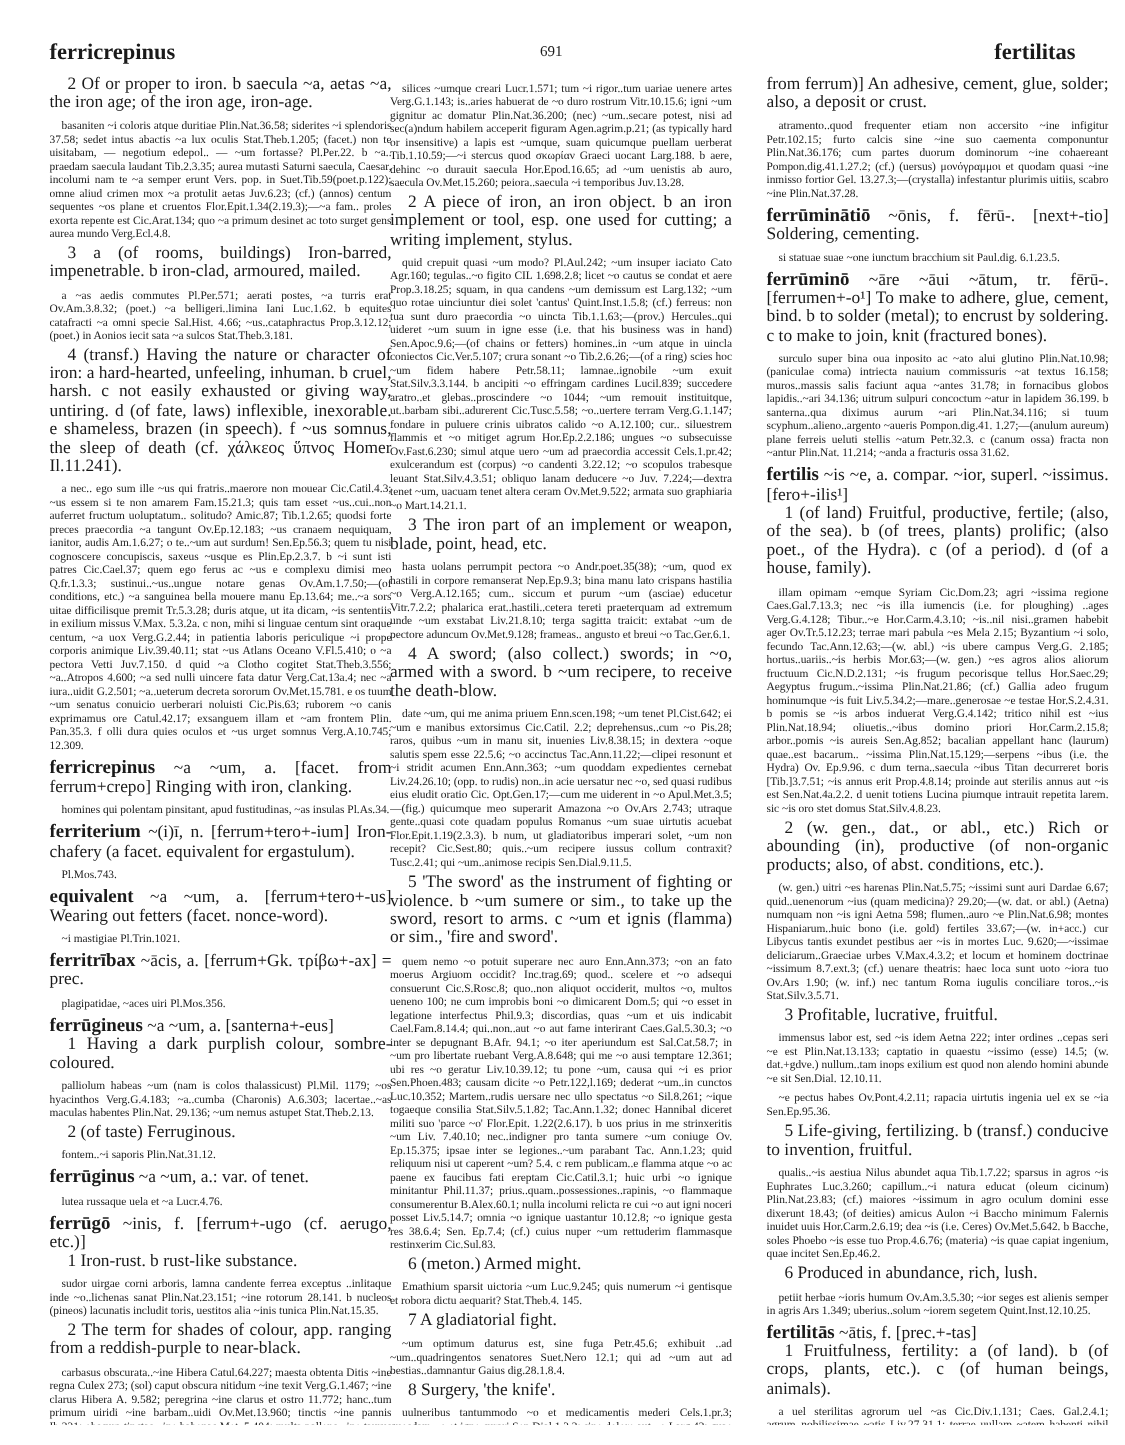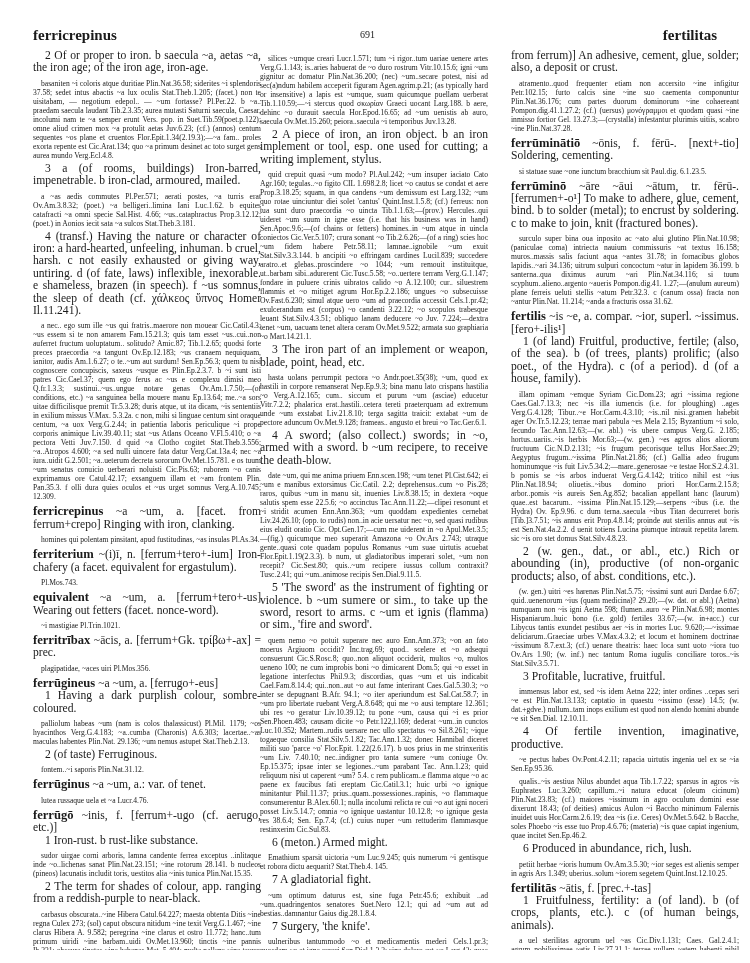--- a/index.html
+++ b/index.html
@@ -35,21 +35,21 @@
       <p class="def ind">4 (transf.) Having the nature or character of iron: a hard-hearted, unfeeling, inhuman. b cruel, harsh. c not easily exhausted or giving way, untiring. d (of fate, laws) inflexible, inexorable. e shameless, brazen (in speech). f ~us somnus, the sleep of death (cf. χάλκεος ὕπνος Homer Il.11.241).</p>
       <p class="cit">a nec.. ego sum ille ~us qui fratris..maerore non mouear Cic.Catil.4.3; ~us essem si te non amarem Fam.15.21.3; quis tam esset ~us..cui..non auferret fructum uoluptatum.. solitudo? Amic.87; Tib.1.2.65; quodsi forte preces praecordia ~a tangunt Ov.Ep.12.183; ~us cranaem nequiquam, ianitor, audis Am.1.6.27; o te..~um aut surdum! Sen.Ep.56.3; quem tu nisi cognoscere concupiscis, saxeus ~usque es Plin.Ep.2.3.7. b ~i sunt isti patres Cic.Cael.37; quem ego ferus ac ~us e complexu dimisi meo Q.fr.1.3.3; sustinui..~us..ungue notare genas Ov.Am.1.7.50;—(of conditions, etc.) ~a sanguinea bella mouere manu Ep.13.64; me..~a sors uitae difficilisque premit Tr.5.3.28; duris atque, ut ita dicam, ~is sententiis in exilium missus V.Max. 5.3.2a. c non, mihi si linguae centum sint oraque centum, ~a uox Verg.G.2.44; in patientia laboris periculique ~i prope corporis animique Liv.39.40.11; stat ~us Atlans Oceano V.Fl.5.410; o ~a pectora Vetti Juv.7.150. d quid ~a Clotho cogitet Stat.Theb.3.556; ~a..Atropos 4.600; ~a sed nulli uincere fata datur Verg.Cat.13a.4; nec ~a iura..uidit G.2.501; ~a..ueterum decreta sororum Ov.Met.15.781. e os tuum ~um senatus conuicio uerberari noluisti Cic.Pis.63; ruborem ~o canis exprimamus ore Catul.42.17; exsanguem illam et ~am frontem Plin. Pan.35.3. f olli dura quies oculos et ~us urget somnus Verg.A.10.745; 12.309.</p>
       <p class="def entry"><span class="hw">ferricrepinus</span><span> ~a ~um, a. [facet. from ferrum+crepo] Ringing with iron, clanking.</span></p>
       <p class="cit">homines qui polentam pinsitant, apud fustitudinas, ~as insulas Pl.As.34.</p>
       <p class="def entry"><span class="hw">ferriterium</span><span> ~(i)ī, n. [ferrum+tero+-ium] Iron-chafery (a facet. equivalent for ergastulum).</span></p>
       <p class="cit">Pl.Mos.743.</p>
       <p class="def entry"><span class="hw">equivalent</span><span> ~a ~um, a. [ferrum+tero+-us] Wearing out fetters (facet. nonce-word).</span></p>
       <p class="cit">~i mastigiae Pl.Trin.1021.</p>
       <p class="def entry"><span class="hw">ferritrībax</span><span> ~ācis, a. [ferrum+Gk. τρίβω+-ax] = prec.</span></p>
       <p class="cit">plagipatidae, ~aces uiri Pl.Mos.356.</p>
-      <p class="def entry"><span class="hw">ferrūgineus</span><span> ~a ~um, a. [ferrugo+-eus]</span></p>
+      <p class="def entry"><span class="hw">ferrūgineus</span><span> ~a ~um, a. [santerna+-eus]</span></p>
       <p class="def ind">1 Having a dark purplish colour, sombre-coloured.</p>
       <p class="cit">palliolum habeas ~um (nam is colos thalassicust) Pl.Mil. 1179; ~os hyacinthos Verg.G.4.183; ~a..cumba (Charonis) A.6.303; lacertae..~as maculas habentes Plin.Nat. 29.136; ~um nemus astupet Stat.Theb.2.13.</p>
       <p class="def ind">2 (of taste) Ferruginous.</p>
       <p class="cit">fontem..~i saporis Plin.Nat.31.12.</p>
       <p class="def entry"><span class="hw">ferrūginus</span><span> ~a ~um, a.: var. of tenet.</span></p>
       <p class="cit">lutea russaque uela et ~a Lucr.4.76.</p>
       <p class="def entry"><span class="hw">ferrūgō</span><span> ~inis, f. [ferrum+-ugo (cf. aerugo, etc.)]</span></p>
       <p class="def ind">1 Iron-rust. b rust-like substance.</p>
       <p class="cit">sudor uirgae corni arboris, lamna candente ferrea exceptus ..inlitaque inde ~o..lichenas sanat Plin.Nat.23.151; ~ine rotorum 28.141. b nucleos (pineos) lacunatis includit toris, uestitos alia ~inis tunica Plin.Nat.15.35.</p>
       <p class="def ind">2 The term for shades of colour, app. ranging from a reddish-purple to near-black.</p>
@@ -64,40 +64,40 @@
       <p class="def ind">3 The iron part of an implement or weapon, blade, point, head, etc.</p>
       <p class="cit">hasta uolans perrumpit pectora ~o Andr.poet.35(38); ~um, quod ex hastili in corpore remanserat Nep.Ep.9.3; bina manu lato crispans hastilia ~o Verg.A.12.165; cum.. siccum et purum ~um (asciae) educetur Vitr.7.2.2; phalarica erat..hastili..cetera tereti praeterquam ad extremum unde ~um exstabat Liv.21.8.10; terga sagitta traicit: extabat ~um de pectore aduncum Ov.Met.9.128; frameas.. angusto et breui ~o Tac.Ger.6.1.</p>
       <p class="def ind">4 A sword; (also collect.) swords; in ~o, armed with a sword. b ~um recipere, to receive the death-blow.</p>
       <p class="cit">date ~um, qui me anima priuem Enn.scen.198; ~um tenet Pl.Cist.642; ei ~um e manibus extorsimus Cic.Catil. 2.2; deprehensus..cum ~o Pis.28; raros, quibus ~um in manu sit, inuenies Liv.8.38.15; in dextera ~oque salutis spem esse 22.5.6; ~o accinctus Tac.Ann.11.22;—clipei resonunt et ~i stridit acumen Enn.Ann.363; ~um quoddam expedientes cernebat Liv.24.26.10; (opp. to rudis) non..in acie uersatur nec ~o, sed quasi rudibus eius eludit oratio Cic. Opt.Gen.17;—cum me uiderent in ~o Apul.Met.3.5;—(fig.) quicumque meo superarit Amazona ~o Ov.Ars 2.743; utraque gente..quasi cote quadam populus Romanus ~um suae uirtutis acuebat Flor.Epit.1.19(2.3.3). b num, ut gladiatoribus imperari solet, ~um non recepit? Cic.Sest.80; quis..~um recipere iussus collum contraxit? Tusc.2.41; qui ~um..animose recipis Sen.Dial.9.11.5.</p>
       <p class="def ind">5 'The sword' as the instrument of fighting or violence. b ~um sumere or sim., to take up the sword, resort to arms. c ~um et ignis (flamma) or sim., 'fire and sword'.</p>
       <p class="cit">quem nemo ~o potuit superare nec auro Enn.Ann.373; ~on an fato moerus Argiuom occidit? Inc.trag.69; quod.. scelere et ~o adsequi consuerunt Cic.S.Rosc.8; quo..non aliquot occiderit, multos ~o, multos ueneno 100; ne cum improbis boni ~o dimicarent Dom.5; qui ~o esset in legatione interfectus Phil.9.3; discordias, quas ~um et uis indicabit Cael.Fam.8.14.4; qui..non..aut ~o aut fame interirant Caes.Gal.5.30.3; ~o inter se depugnant B.Afr. 94.1; ~o iter aperiundum est Sal.Cat.58.7; in ~um pro libertate ruebant Verg.A.8.648; qui me ~o ausi temptare 12.361; ubi res ~o geratur Liv.10.39.12; tu pone ~um, causa qui ~i es prior Sen.Phoen.483; causam dicite ~o Petr.122,l.169; dederat ~um..in cunctos Luc.10.352; Martem..rudis uersare nec ullo spectatus ~o Sil.8.261; ~ique togaeque consilia Stat.Silv.5.1.82; Tac.Ann.1.32; donec Hannibal diceret militi suo 'parce ~o' Flor.Epit. 1.22(2.6.17). b uos prius in me strinxeritis ~um Liv. 7.40.10; nec..indigner pro tanta sumere ~um coniuge Ov. Ep.15.375; ipsae inter se legiones..~um parabant Tac. Ann.1.23; quid reliquum nisi ut caperent ~um? 5.4. c rem publicam..e flamma atque ~o ac paene ex faucibus fati ereptam Cic.Catil.3.1; huic urbi ~o ignique minitantur Phil.11.37; prius..quam..possessiones..rapinis, ~o flammaque consumerentur B.Alex.60.1; nulla incolumi relicta re cui ~o aut igni noceri posset Liv.5.14.7; omnia ~o ignique uastantur 10.12.8; ~o ignique gesta res 38.6.4; Sen. Ep.7.4; (cf.) cuius nuper ~um rettuderim flammasque restinxerim Cic.Sul.83.</p>
       <p class="def ind">6 (meton.) Armed might.</p>
       <p class="cit">Emathium sparsit uictoria ~um Luc.9.245; quis numerum ~i gentisque et robora dictu aequarit? Stat.Theb.4. 145.</p>
       <p class="def ind">7 A gladiatorial fight.</p>
       <p class="cit">~um optimum daturus est, sine fuga Petr.45.6; exhibuit ..ad ~um..quadringentos senatores Suet.Nero 12.1; qui ad ~um aut ad bestias..damnantur Gaius dig.28.1.8.4.</p>
-      <p class="def ind">7 Surgery, 'the knife'.</p>
+      <p class="def ind">8 Surgery, 'the knife'.</p>
       <p class="cit">uulneribus tantummodo ~o et medicamentis mederi Cels.1.pr.3; quosdam ~o et igne curari Sen.Dial.1.3.2; sine dolore aut ~o Larg.42; quae ~o cohibenda lues Stat. Ach.1.162.</p>
       <p class="def entry"><span class="hw">ferrūmen</span><span> ~inis, n. fērū-. [dub.; perh. connected w. fermentum (-rr- by popular etym.</span></p>
     </div>
   <div class="col col3">
       <p class="def">from ferrum)] An adhesive, cement, glue, solder; also, a deposit or crust.</p>
       <p class="cit">atramento..quod frequenter etiam non accersito ~ine infigitur Petr.102.15; furto calcis sine ~ine suo caementa componuntur Plin.Nat.36.176; cum partes duorum dominorum ~ine cohaereant Pompon.dig.41.1.27.2; (cf.) (uersus) μονόγραμμοι et quodam quasi ~ine inmisso fortior Gel. 13.27.3;—(crystalla) infestantur plurimis uitiis, scabro ~ine Plin.Nat.37.28.</p>
       <p class="def entry"><span class="hw">ferrūminātiō</span><span> ~ōnis, f. fērū-. [next+-tio] Soldering, cementing.</span></p>
       <p class="cit">si statuae suae ~one iunctum bracchium sit Paul.dig. 6.1.23.5.</p>
       <p class="def entry"><span class="hw">ferrūminō</span><span> ~āre ~āui ~ātum, tr. fērū-. [ferrumen+-o¹] To make to adhere, glue, cement, bind. b to solder (metal); to encrust by soldering. c to make to join, knit (fractured bones).</span></p>
       <p class="cit">surculo super bina oua inposito ac ~ato alui glutino Plin.Nat.10.98; (paniculae coma) intriecta nauium commissuris ~at textus 16.158; muros..massis salis faciunt aqua ~antes 31.78; in fornacibus globos lapidis..~ari 34.136; uitrum sulpuri concoctum ~atur in lapidem 36.199. b santerna..qua diximus aurum ~ari Plin.Nat.34.116; si tuum scyphum..alieno..argento ~aueris Pompon.dig.41. 1.27;—(anulum aureum) plane ferreis ueluti stellis ~atum Petr.32.3. c (canum ossa) fracta non ~antur Plin.Nat. 11.214; ~anda a fracturis ossa 31.62.</p>
       <p class="def entry"><span class="hw">fertilis</span><span> ~is ~e, a. compar. ~ior, superl. ~issimus. [fero+-ilis¹]</span></p>
       <p class="def ind">1 (of land) Fruitful, productive, fertile; (also, of the sea). b (of trees, plants) prolific; (also poet., of the Hydra). c (of a period). d (of a house, family).</p>
       <p class="cit">illam opimam ~emque Syriam Cic.Dom.23; agri ~issima regione Caes.Gal.7.13.3; nec ~is illa iumencis (i.e. for ploughing) ..ages Verg.G.4.128; Tibur..~e Hor.Carm.4.3.10; ~is..nil nisi..gramen habebit ager Ov.Tr.5.12.23; terrae mari pabula ~es Mela 2.15; Byzantium ~i solo, fecundo Tac.Ann.12.63;—(w. abl.) ~is ubere campus Verg.G. 2.185; hortus..uariis..~is herbis Mor.63;—(w. gen.) ~es agros alios aliorum fructuum Cic.N.D.2.131; ~is frugum pecorisque tellus Hor.Saec.29; Aegyptus frugum..~issima Plin.Nat.21.86; (cf.) Gallia adeo frugum hominumque ~is fuit Liv.5.34.2;—mare..generosae ~e testae Hor.S.2.4.31. b pomis se ~is arbos induerat Verg.G.4.142; tritico nihil est ~ius Plin.Nat.18.94; oliuetis..~ibus domino priori Hor.Carm.2.15.8; arbor..pomis ~is aureis Sen.Ag.852; bacalian appellant hanc (laurum) quae..est bacarum.. ~issima Plin.Nat.15.129;—serpens ~ibus (i.e. the Hydra) Ov. Ep.9.96. c dum terna..saecula ~ibus Titan decurreret boris [Tib.]3.7.51; ~is annus erit Prop.4.8.14; proinde aut sterilis annus aut ~is est Sen.Nat.4a.2.2. d uenit totiens Lucina piumque intrauit repetita larem. sic ~is oro stet domus Stat.Silv.4.8.23.</p>
       <p class="def ind">2 (w. gen., dat., or abl., etc.) Rich or abounding (in), productive (of non-organic products; also, of abst. conditions, etc.).</p>
       <p class="cit">(w. gen.) uitri ~es harenas Plin.Nat.5.75; ~issimi sunt auri Dardae 6.67; quid..uenenorum ~ius (quam medicina)? 29.20;—(w. dat. or abl.) (Aetna) numquam non ~is igni Aetna 598; flumen..auro ~e Plin.Nat.6.98; montes Hispaniarum..huic bono (i.e. gold) fertiles 33.67;—(w. in+acc.) cur Libycus tantis exundet pestibus aer ~is in mortes Luc. 9.620;—~issimae deliciarum..Graeciae urbes V.Max.4.3.2; et locum et hominem doctrinae ~issimum 8.7.ext.3; (cf.) uenare theatris: haec loca sunt uoto ~iora tuo Ov.Ars 1.90; (w. inf.) nec tantum Roma iugulis conciliare toros..~is Stat.Silv.3.5.71.</p>
       <p class="def ind">3 Profitable, lucrative, fruitful.</p>
       <p class="cit">immensus labor est, sed ~is idem Aetna 222; inter ordines ..cepas seri ~e est Plin.Nat.13.133; captatio in quaestu ~issimo (esse) 14.5; (w. dat.+gdve.) nullum..tam inops exilium est quod non alendo homini abunde ~e sit Sen.Dial. 12.10.11.</p>
-      <p class="def ind">4 Of fertile invention, imaginative, productive.</p>
       <p class="cit">~e pectus habes Ov.Pont.4.2.11; rapacia uirtutis ingenia uel ex se ~ia Sen.Ep.95.36.</p>
+      <p class="def ind">5 Life-giving, fertilizing. b (transf.) conducive to invention, fruitful.</p>
       <p class="cit">qualis..~is aestiua Nilus abundet aqua Tib.1.7.22; sparsus in agros ~is Euphrates Luc.3.260; capillum..~i natura educat (oleum cicinum) Plin.Nat.23.83; (cf.) maiores ~issimum in agro oculum domini esse dixerunt 18.43; (of deities) amicus Aulon ~i Baccho minimum Falernis inuidet uuis Hor.Carm.2.6.19; dea ~is (i.e. Ceres) Ov.Met.5.642. b Bacche, soles Phoebo ~is esse tuo Prop.4.6.76; (materia) ~is quae capiat ingenium, quae incitet Sen.Ep.46.2.</p>
       <p class="def ind">6 Produced in abundance, rich, lush.</p>
       <p class="cit">petiit herbae ~ioris humum Ov.Am.3.5.30; ~ior seges est alienis semper in agris Ars 1.349; uberius..solum ~iorem segetem Quint.Inst.12.10.25.</p>
       <p class="def entry"><span class="hw">fertilitās</span><span> ~ātis, f. [prec.+-tas]</span></p>
       <p class="def ind">1 Fruitfulness, fertility: a (of land). b (of crops, plants, etc.). c (of human beings, animals).</p>
       <p class="cit">a uel sterilitas agrorum uel ~as Cic.Div.1.131; Caes. Gal.2.4.1; agrum..nobilissimae ~atis Liv.27.31.1; terrae uullam ~atem habenti nihil optimus agricola profuerit Quint.Inst.2.19.2; (w. gen. of product) Arabia, odorum ~ate nobilis regio Curt.5.1.11;—(in fig. phr.) tenuis mihi campus aratur: illud erat magnae ~atis opus Ov.Tr.2.328. b tanta frugum fruitiumque et olearum ~as Plin.Nat.3.41; ~as adsidua eius (sc. arboris) 13.60; (cf.) cum oneratae ~ate procumbunt (segetes) 18.154; (w. gen. of product) celebratur (raphanus) olei propter ~atem 19.79. c apud Lacaenas</p>
     </div>
 </div>
 
 </body></html>

